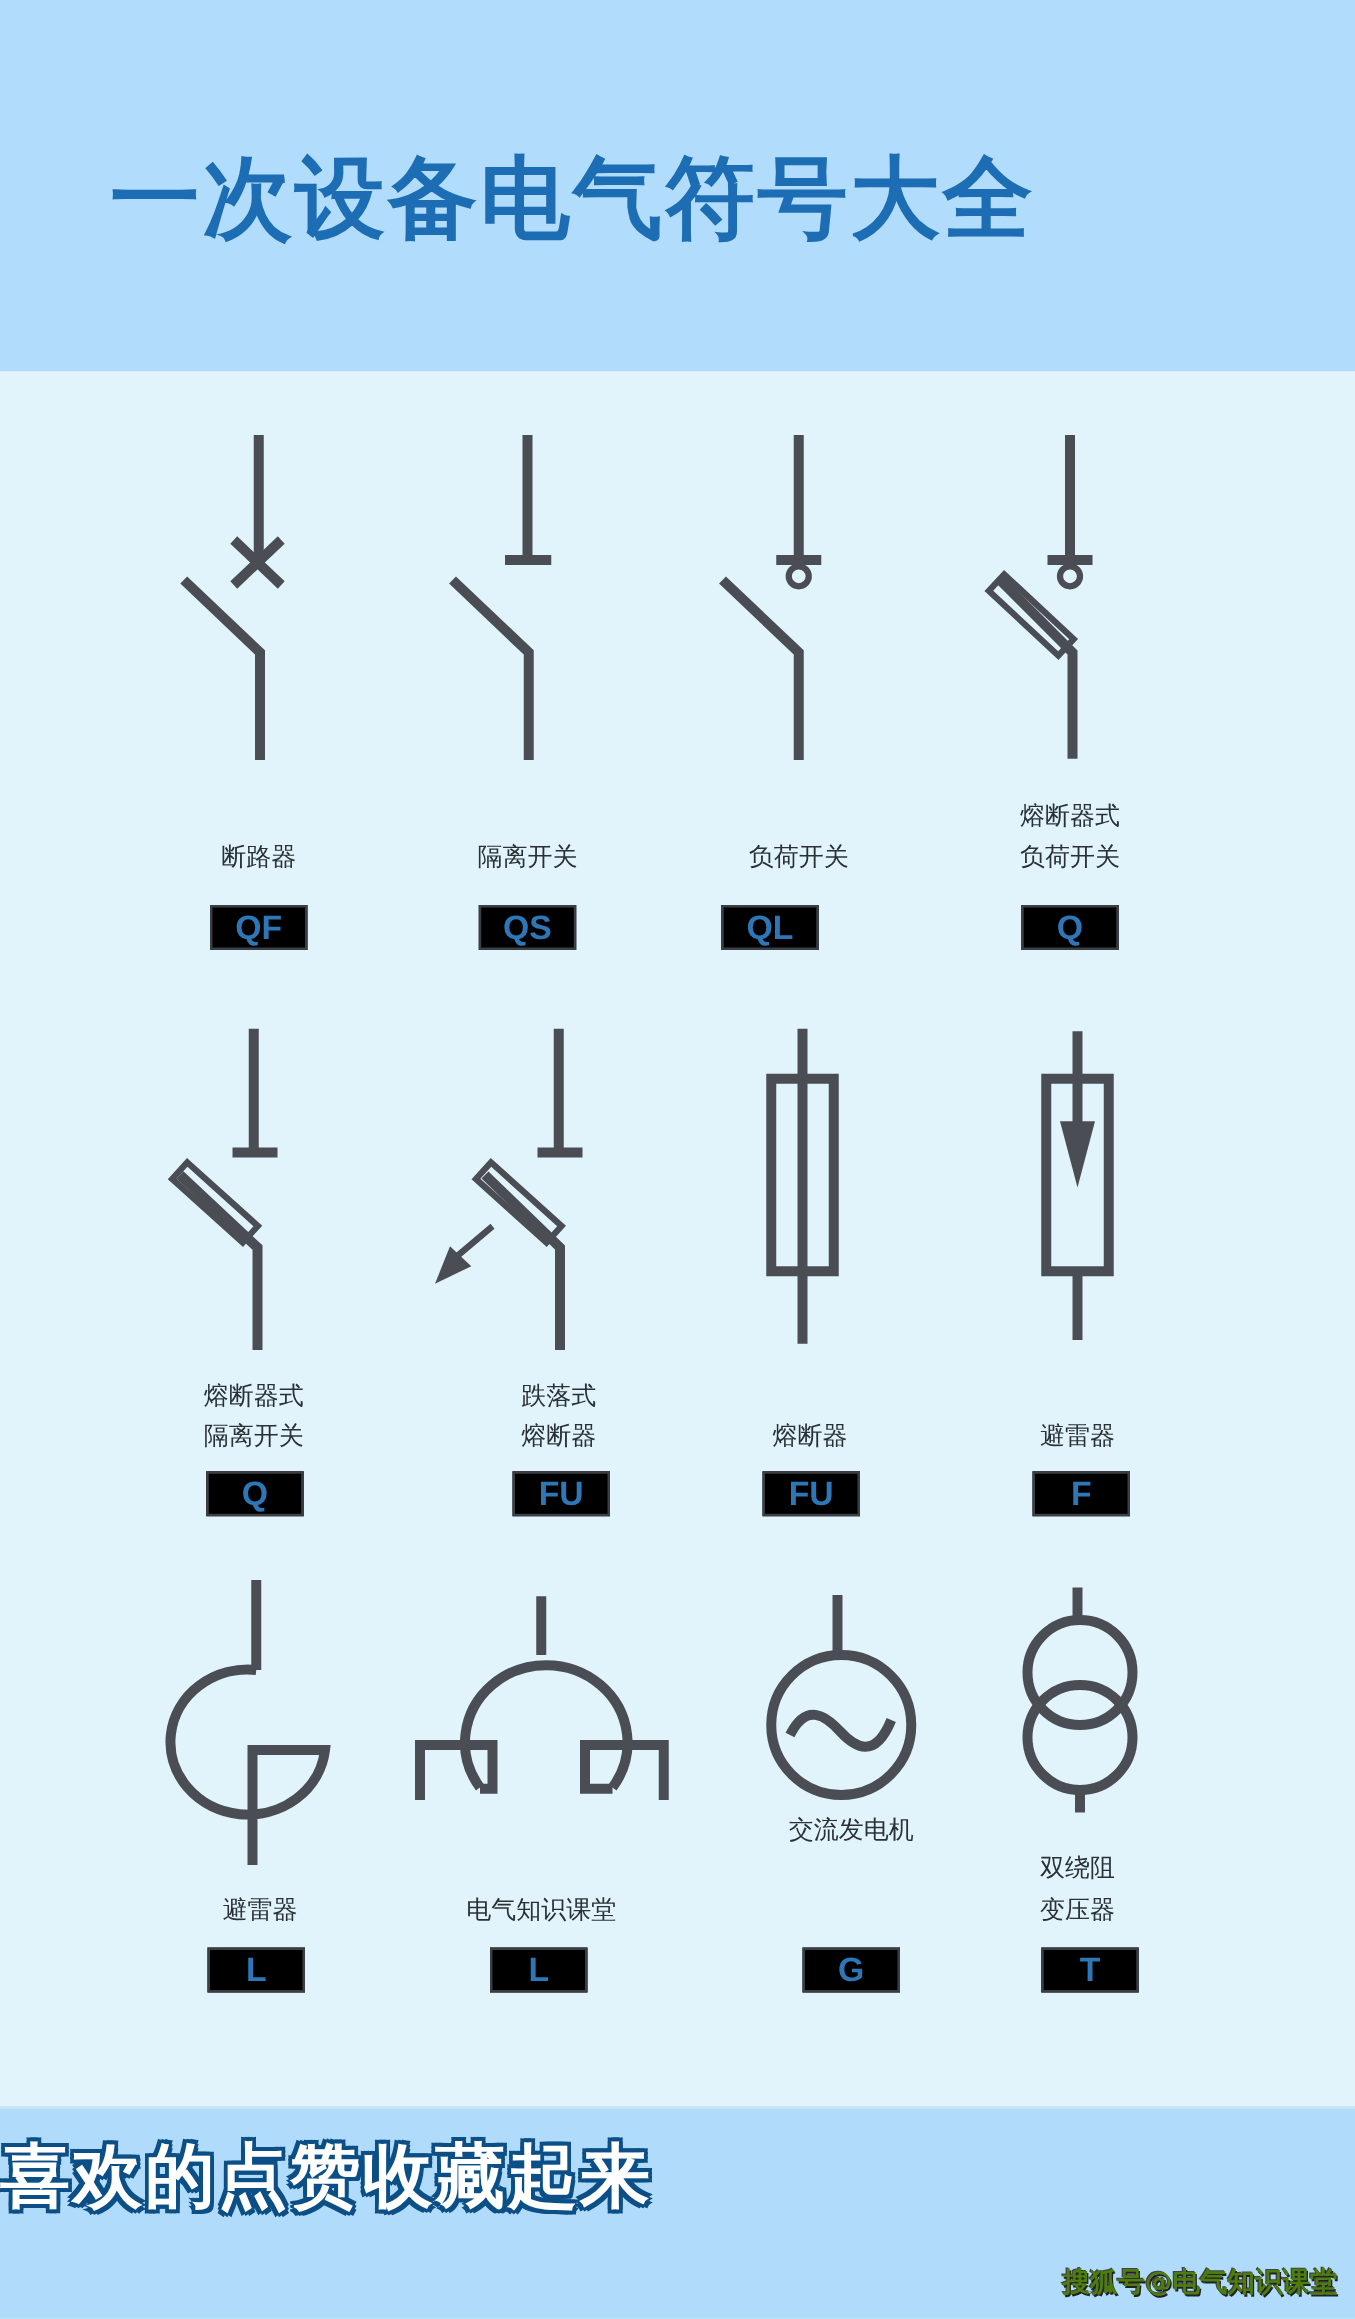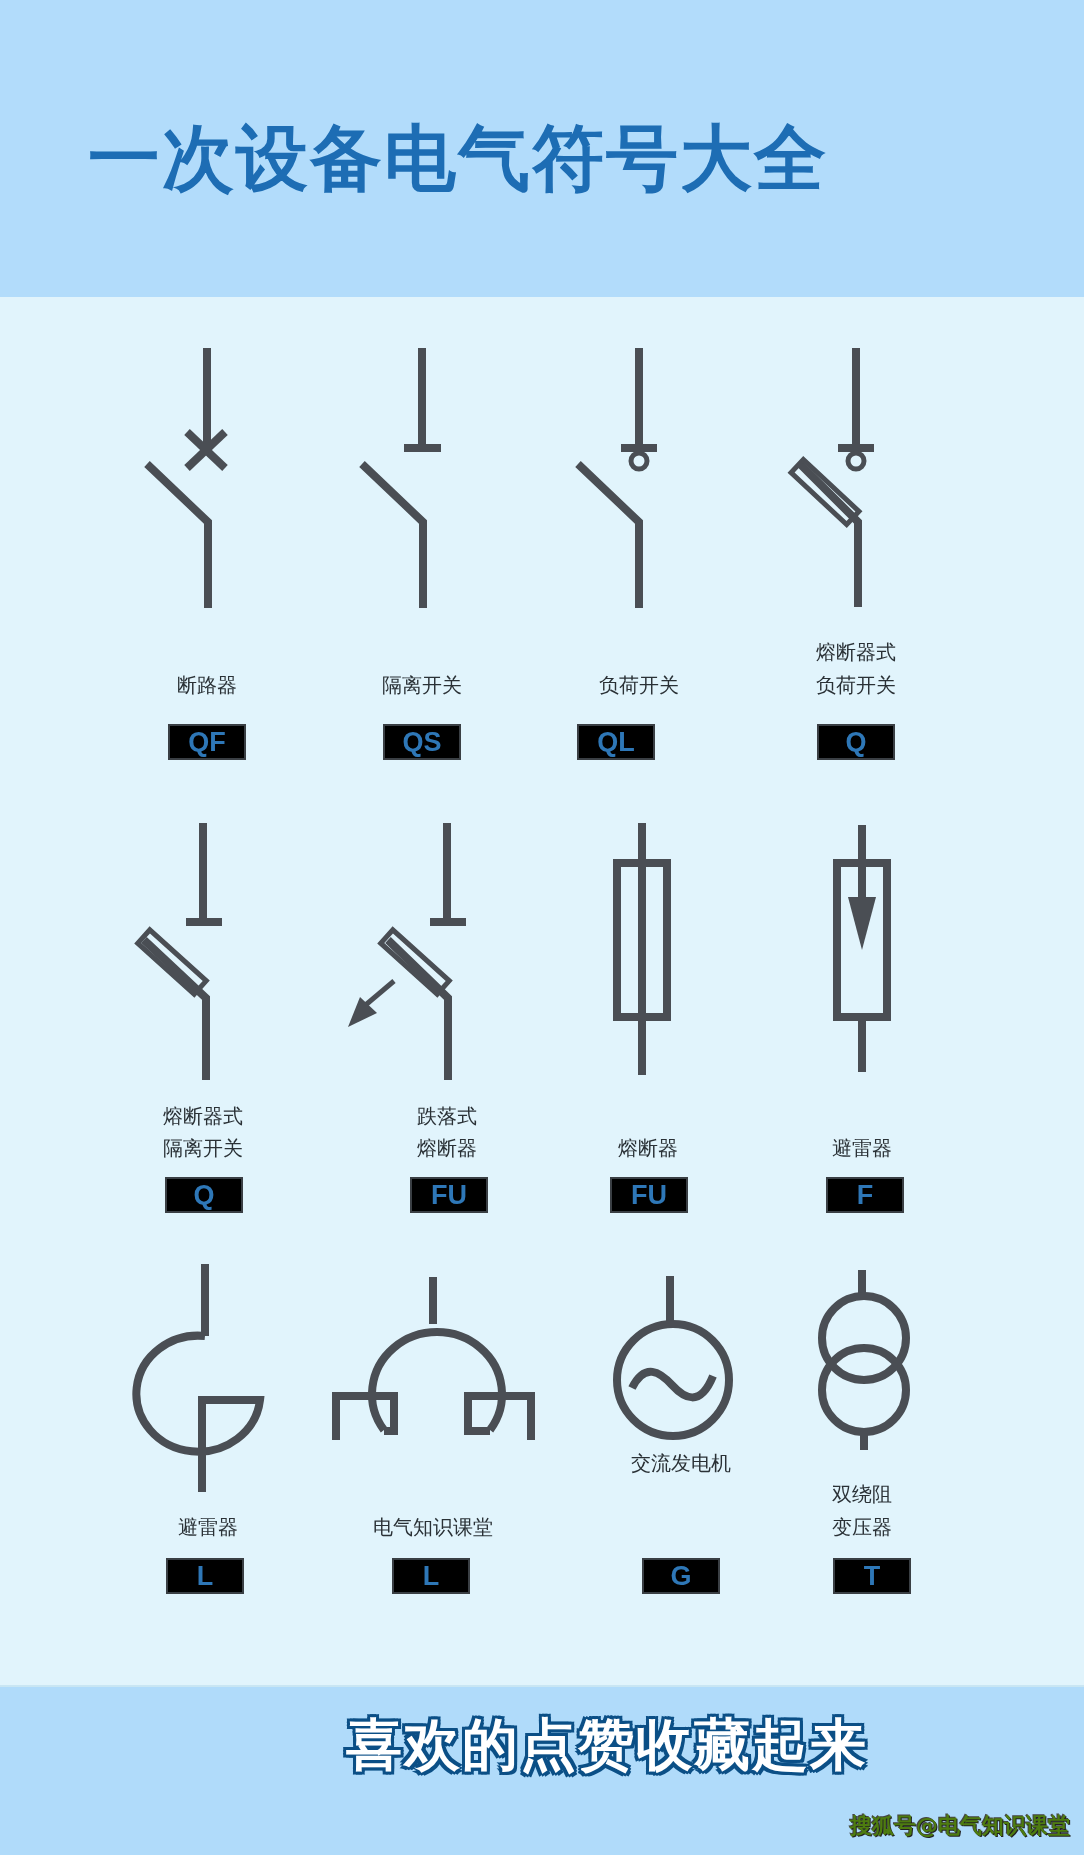--- a/index.html
+++ b/index.html
@@ -1,21 +1,21 @@
 <!DOCTYPE html>
 <html><head>
 <meta charset="utf-8">
 <style>
   html,body{margin:0;padding:0;}
   body{width:1084px;height:1855px;position:relative;overflow:hidden;background:#e1f4fc;font-family:"DejaVu Sans","Liberation Sans",sans-serif;}
   .header{position:absolute;left:0;top:0;width:1084px;height:297px;background:#b2dcfb;}
   .title{position:absolute;left:0;top:108px;width:916px;text-align:center;font-size:72px;font-weight:bold;color:#1d6db4;letter-spacing:2px;line-height:100px;}
   .footer{position:absolute;left:0;top:1685px;width:1084px;height:170px;background:#b0dbfa;border-top:2px solid #c9e6f3;}
-  .footer-text{position:absolute;left:0;top:1712px;width:868px;text-align:right;font-size:56px;font-weight:bold;color:#ffffff;letter-spacing:2px;line-height:66px;
-    text-shadow:-3px -3px 0 #0b4f86,3px -3px 0 #0b4f86,-3px 3px 0 #0b4f86,3px 3px 0 #0b4f86,0 3px 0 #0b4f86,0 -3px 0 #0b4f86,3px 0 0 #0b4f86,-3px 0 0 #0b4f86;}
+  .footer-text{position:absolute;left:0;top:1712px;width:868px;text-align:left;font-size:56px;font-weight:bold;color:#ffffff;letter-spacing:2px;line-height:66px;
+    text-shadow:-3px -3px 0 #0b4f86,3px -3px 0 #0b4f86,-3px 3px 0 #0b4f86,3px 3px 0 #0b4f86,0 3px 0 #0b4f86,0 -3px 0 #0b4f86,3px 0 0 #0b4f86,-3px 0 0 #0b4f86;font-family:Liberation Mono, monospace;}
   .watermark{position:absolute;right:14px;top:1811px;font-size:22px;font-weight:bold;color:#4d7c0f;text-shadow:1px 1px 0 #222,-1px -1px 0 #444;}
   svg.symbols{position:absolute;left:0;top:0;}
   .label{position:absolute;width:220px;text-align:center;font-size:20px;color:#2a3136;line-height:32px;}
   .code{position:absolute;width:78px;height:36px;background:#000000;border:2px solid #3a3f44;box-sizing:border-box;text-align:center;font-size:27px;font-weight:bold;color:#2e77b7;line-height:32px;font-family:"Liberation Sans",sans-serif;}
 </style>
 </head>
 <body>
 
 <div class="header"></div>
 <div class="title">一次设备电气符号大全</div>

